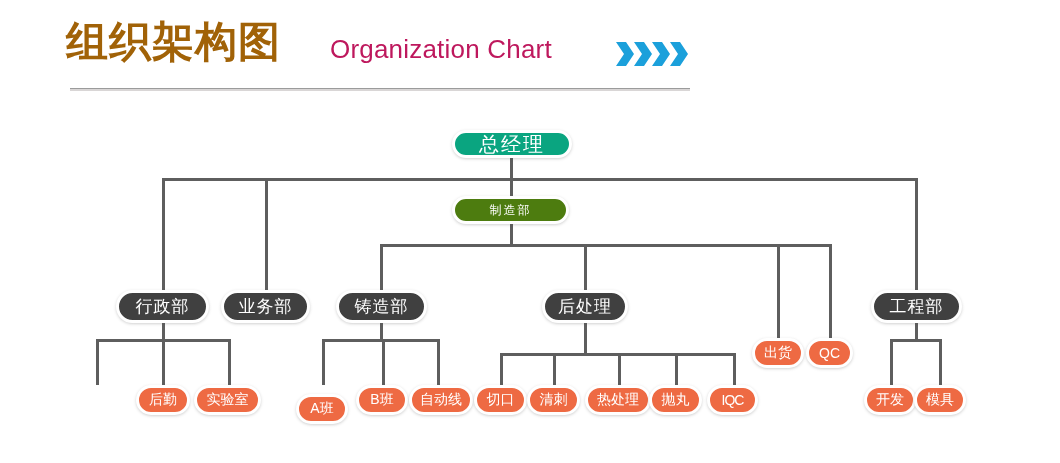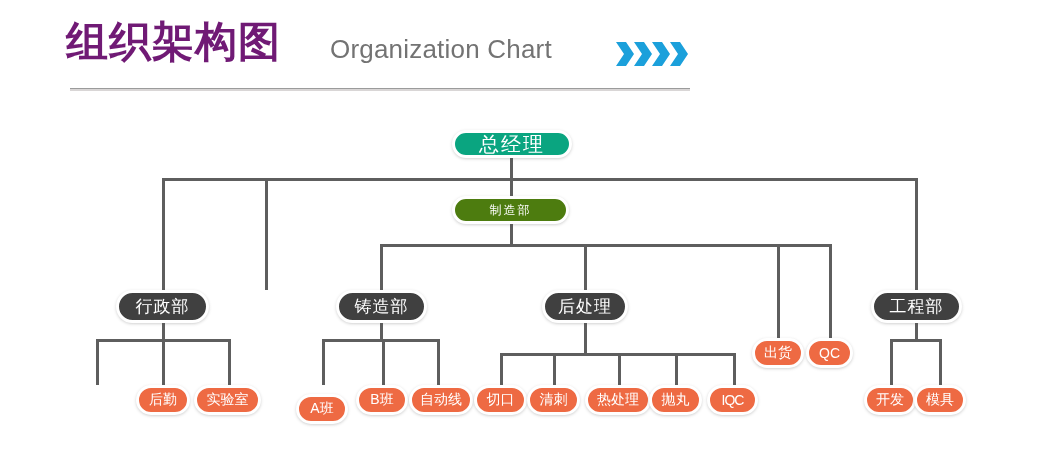--- a/index.html
+++ b/index.html
@@ -9,28 +9,28 @@
     font-family: "Liberation Sans", "DejaVu Sans", sans-serif;
     overflow: hidden;
   }
   #page { position: relative; width: 1060px; height: 463px; background:#fff; }
 
   
   #header { position: absolute; left: 0; top: 0; width: 1060px; height: 100px; }
   #title-cn {
     position: absolute; left: 66px; top: 16px;
     font-size: 42px; font-weight: 700; letter-spacing: 1px;
-    color: #701a75; line-height: 52px;
+    color: #a16207; line-height: 52px;
     font-family: Liberation Sans, sans-serif;
     white-space: nowrap;
   }
   #title-en {
     position: absolute; left: 330px; top: 33px;
     font-size: 26px; font-weight: 400; letter-spacing: 0.2px;
-    color: #737373; line-height: 32px; white-space: nowrap;
+    color: #be185d; line-height: 32px; white-space: nowrap;
   }
   #chevrons { position: absolute; left: 616px; top: 40px; width: 74px; height: 28px; }
   #rule {
     position: absolute; left: 70px; top: 88px; width: 620px; height: 3px;
     background: linear-gradient(to bottom, #9b9b9b 0 1px, #d9d6d6 1px 3px);
   }
 
   
   #chart { position: absolute; left: 0; top: 100px; width: 1060px; height: 363px; }
 
@@ -118,20 +118,21 @@
     <div class="ln v" style="left:915px; top:222px; height:17px;"></div>
     <div class="ln h" style="left:890px; top:239px; width:52px;"></div>
     <div class="ln v" style="left:890px; top:239px; height:46px;"></div>
     <div class="ln v" style="left:939px; top:239px; height:46px;"></div>
 
     <div class="node lv1" style="left:452px; top:30px;  width:120px; height:28px;">总经理</div>
 
     <div class="node lv2" style="left:452px; top:96px;  width:117px; height:28px;">制造部</div>
 
     <div class="node lv3" style="left:116px; top:190px; width:93px;  height:33px;">行政部</div>
+    <div class="node lv3" style="left:221px; top:190px; width:89px;  height:33px;">业务部</div>
     <div class="node lv3" style="left:336px; top:190px; width:91px;  height:33px;">铸造部</div>
     <div class="node lv3" style="left:542px; top:190px; width:86px;  height:33px;">后处理</div>
     <div class="node lv3" style="left:871px; top:190px; width:91px;  height:33px;">工程部</div>
 
     <div class="node leaf" style="left:136px; top:285px; width:54px;  height:30px;">后勤</div>
     <div class="node leaf" style="left:194px; top:285px; width:67px;  height:30px;">实验室</div>
 
     <div class="node leaf" style="left:296px; top:294px; width:52px;  height:30px;text-align:right;">A班</div>
     <div class="node leaf" style="left:356px; top:285px; width:52px;  height:30px;">B班</div>
     <div class="node leaf" style="left:409px; top:285px; width:64px;  height:30px;">自动线</div>

